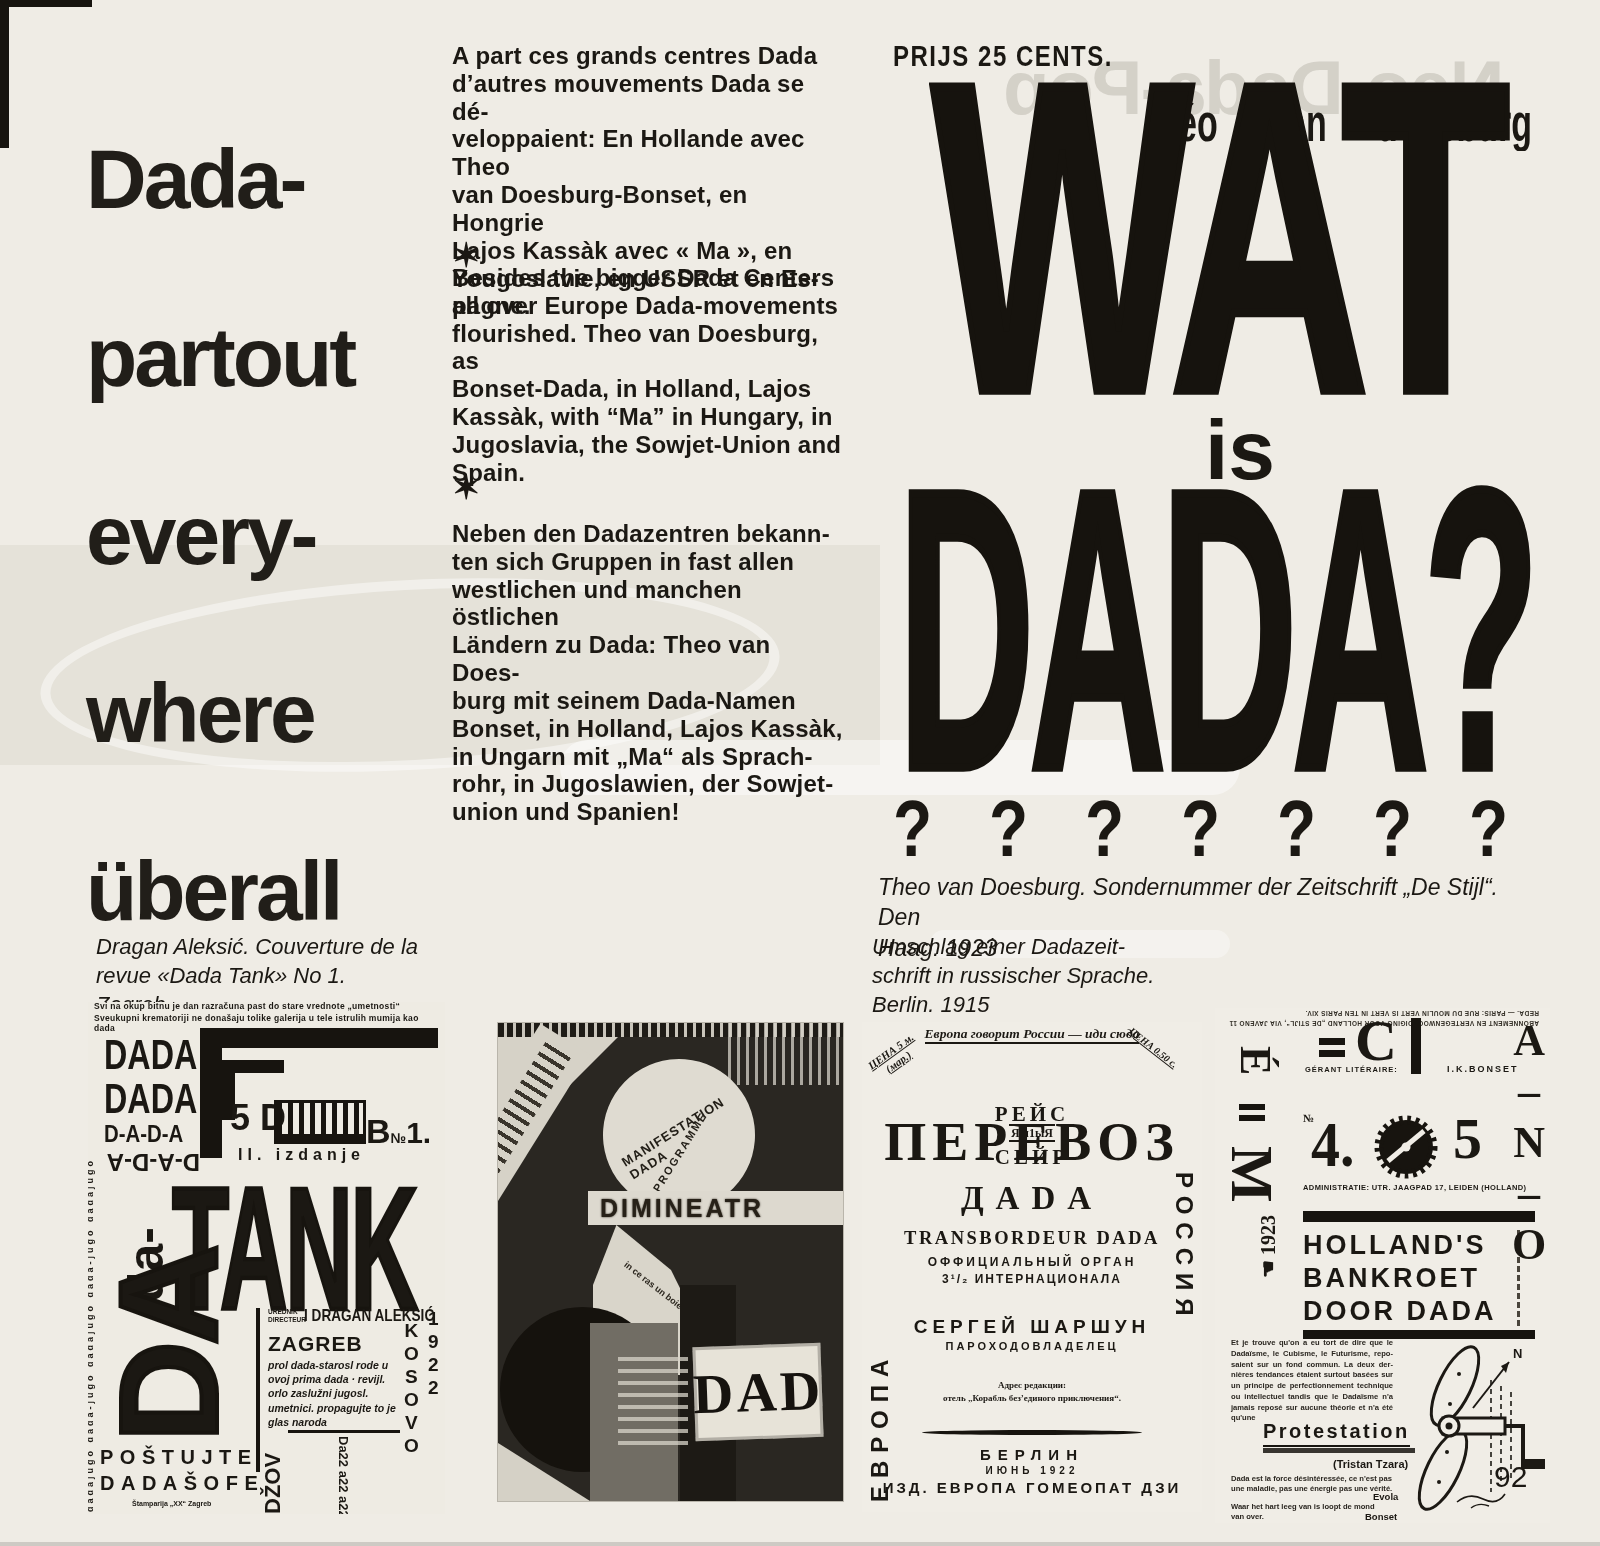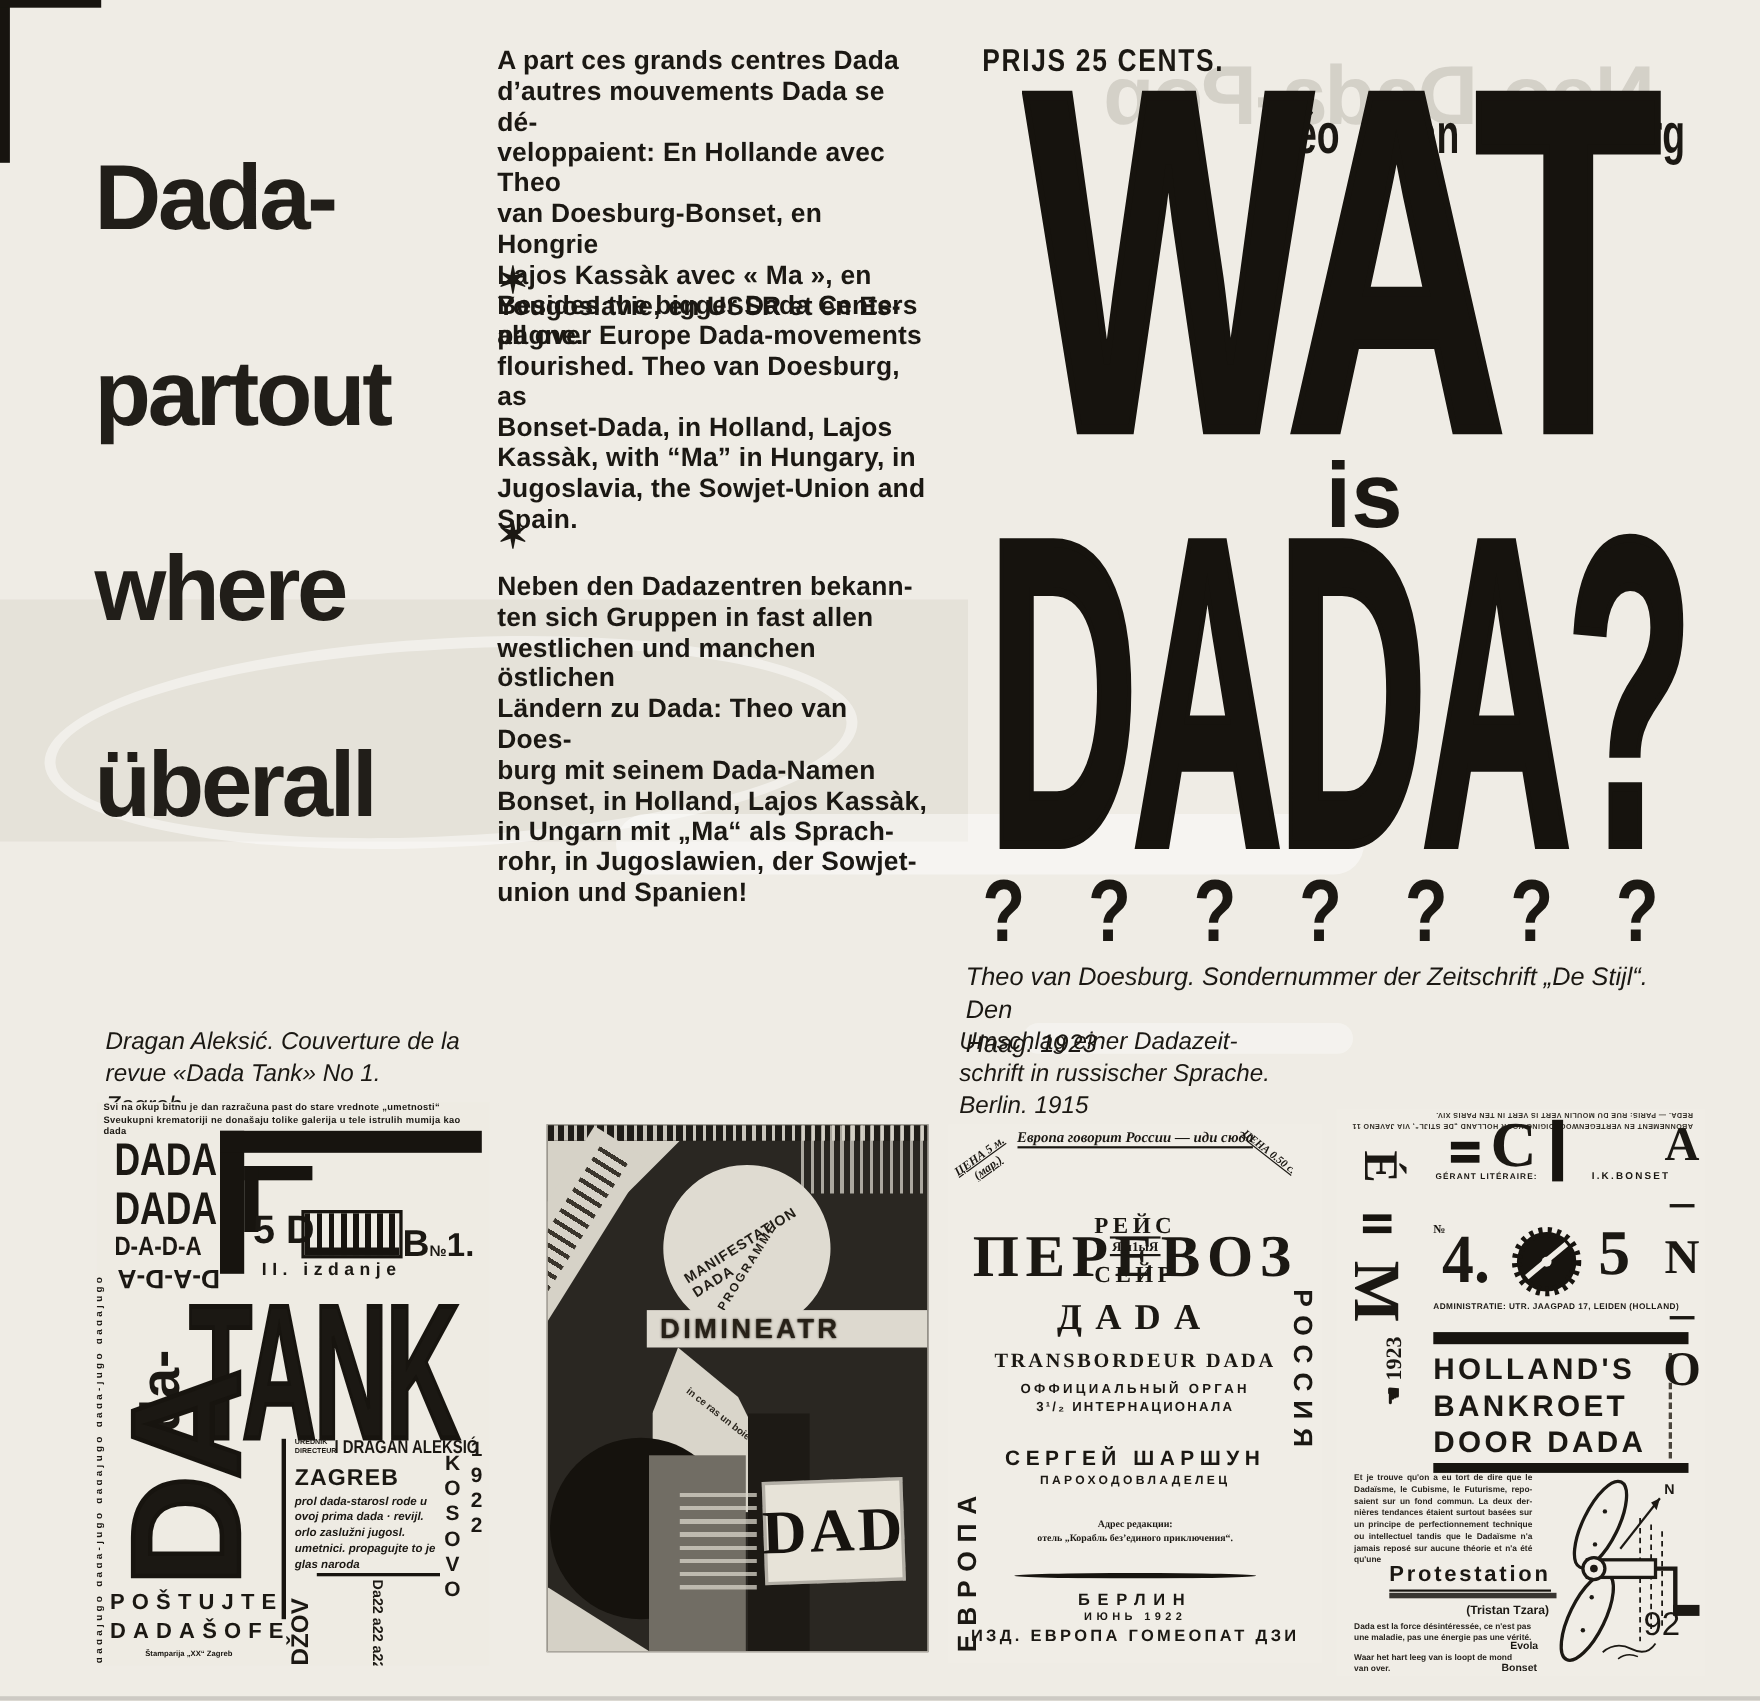--- a/index.html
+++ b/index.html
@@ -37,20 +37,21 @@
 
   <div class="ghost" style="left:1005px;top:44px;font-size:76px;letter-spacing:-2px">Neo-Dada-Pop</div>
   <div class="band" style="left:0;top:545px;width:880px;height:220px;background:rgba(205,201,190,.30)"></div>
   <div class="band" style="left:40px;top:580px;width:720px;height:170px;border:10px solid rgba(255,255,255,.45);border-radius:50%;transform:rotate(-3deg)"></div>
   <div class="band" style="left:560px;top:740px;width:680px;height:55px;background:rgba(255,255,255,.45);border-radius:30px"></div>
   <div class="band" style="left:930px;top:930px;width:300px;height:28px;background:rgba(255,255,255,.35);border-radius:14px"></div>
 
   <div class="t heading" style="left:86px;top:46px;width:380px">
     <span style="display:block">Dada-</span>
     <span style="display:block">partout</span>
+    <span style="display:block">every-</span>
     <span style="display:block">where</span>
     <span style="display:block">überall</span>
   </div>
 
   <div style="position:absolute;left:452px;top:42px;width:392px;height:760px">
     <p class="t para" style="left:0;top:0;width:392px">A part ces grands centres Dada
 d’autres mouvements Dada se dé-
 veloppaient: En Hollande avec Theo
 van Doesburg-Bonset, en Hongrie
 Lajos Kassàk avec « Ma », en

